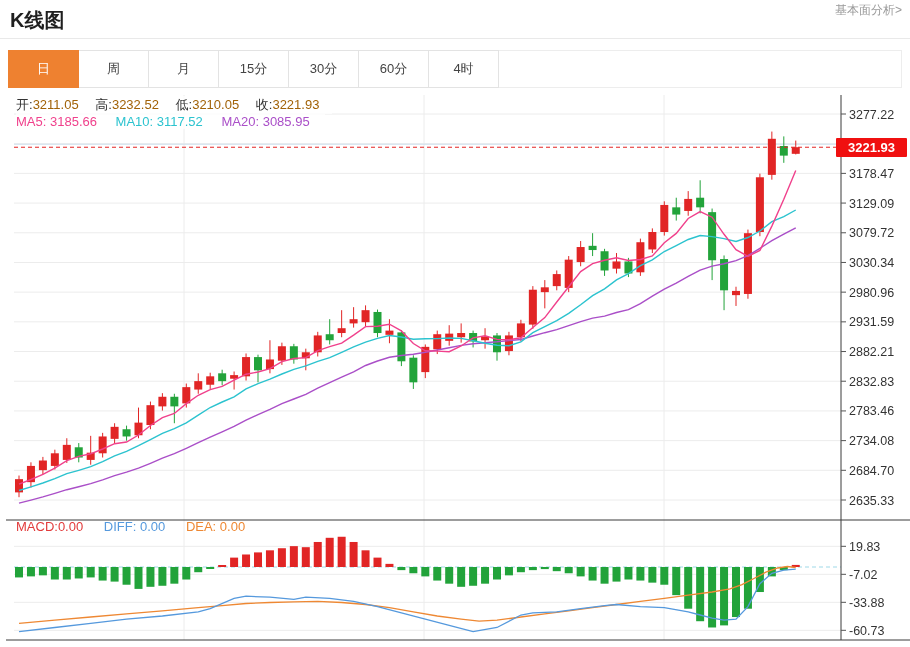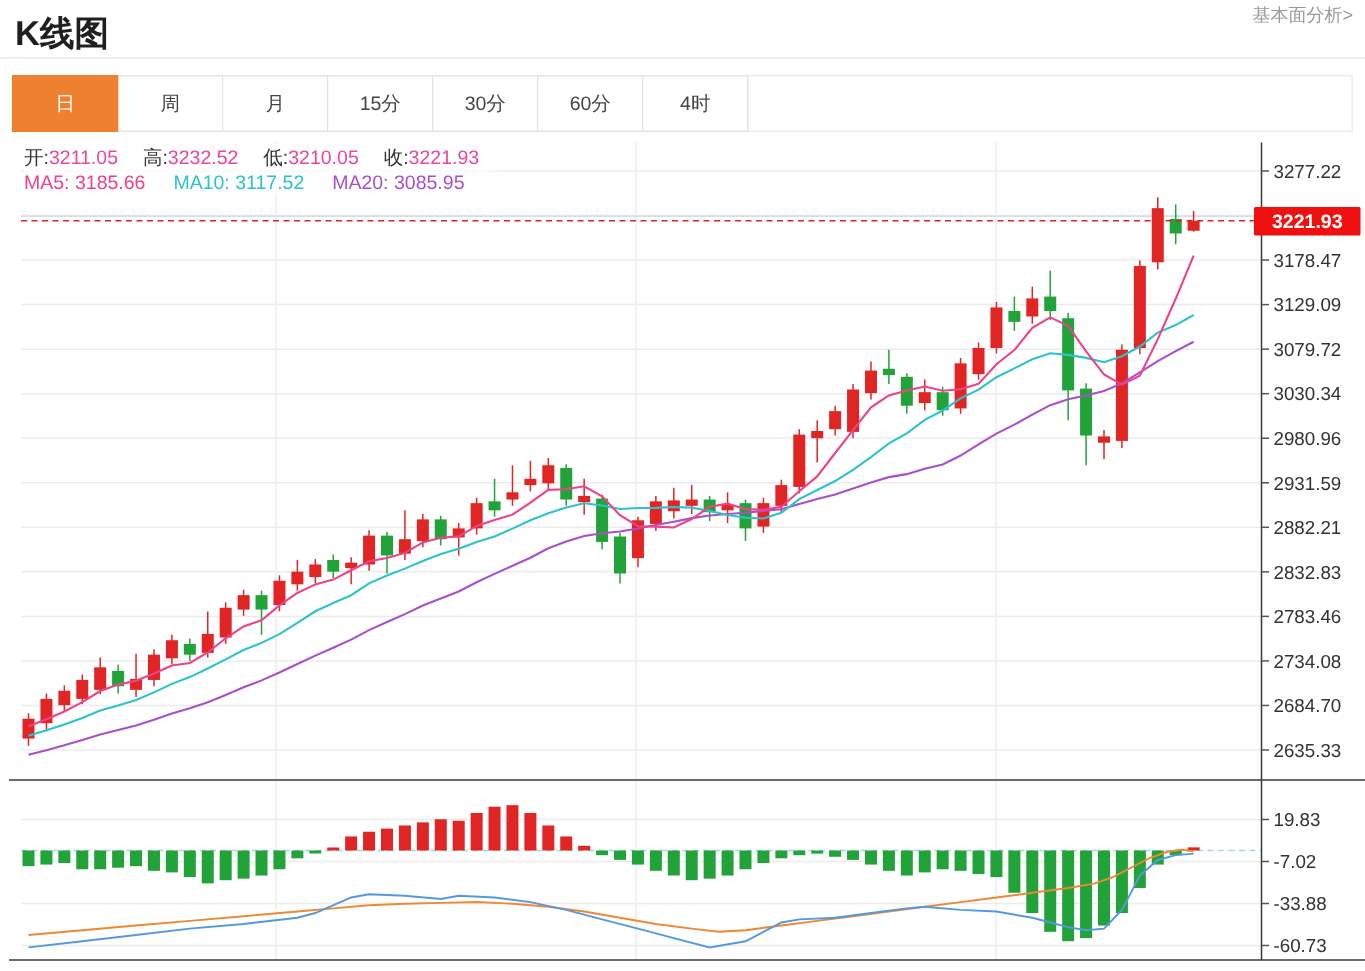--- a/index.html
+++ b/index.html
@@ -1,30 +1,30 @@
 <!DOCTYPE html>
 <html><head>
 <meta charset="utf-8">
 <style>
   html,body{margin:0;padding:0;background:#fff;}
   .app{position:relative;width:910px;height:647px;background:#fff;overflow:hidden;
        font-family:"Liberation Sans","DejaVu Sans",sans-serif;}
-  .title{position:absolute;top:7px;left:10px;font-size:23px;font-weight:bold;color:#1f1f1f;}
+  .title{position:absolute;top:7px;left:10px;font-size:20px;font-weight:bold;color:#1f1f1f;}
   .fund-link{position:absolute;top:2px;right:8px;font-size:12px;color:#999;text-decoration:none;cursor:pointer;}
   .hdr-divider{position:absolute;top:38px;left:0;width:910px;height:0;border-top:1px solid #e9e9e9;}
   .tabs{position:absolute;top:50px;left:8px;width:894px;height:38px;display:flex;}
   .tab{width:69px;height:36px;line-height:36px;text-align:center;font-size:13px;color:#444;
        border:1px solid #e3e3e3;border-left:none;cursor:pointer;background:#fff;box-sizing:content-box;}
   .tab:first-child{border-left:1px solid #e3e3e3;}
   .tab.active{background:#ee8130;border-color:#ee8130;color:#fff;}
   .tab-filler{flex:1;border-top:1px solid #ededed;border-bottom:1px solid #ededed;border-right:1px solid #ededed;}
   .chart-wrap{position:absolute;top:92px;left:6px;width:832px;height:553px;}
   .ohlc-row{position:absolute;top:96px;left:16px;font-size:13px;white-space:nowrap;background:rgba(255,255,255,.8);}
   .ohlc-row .lbl{color:#333;}
-  .ohlc-row .val{color:#ec4899;margin-right:13px;}
+  .ohlc-row .val{color:#a16207;margin-right:13px;}
   .ma-row{position:absolute;top:114px;left:16px;font-size:13px;white-space:nowrap;background:rgba(255,255,255,.8);}
   .ma-row .grp{margin-right:15px;}
   .c-ma5{color:#f0418c;} .c-ma10{color:#2cc3cf;} .c-ma20{color:#aa4fc8;}
   .macd-row{position:absolute;top:519px;left:16px;font-size:13px;white-space:nowrap;}
   .macd-row .grp{margin-right:17px;}
   .c-macd{color:#e23b3b;} .c-diff{color:#5599dd;} .c-dea{color:#ee8833;}
   .price-badge{position:absolute;top:138px;left:836px;width:71px;height:19px;background:#f01010;
        color:#fff;font-size:13px;font-weight:bold;text-align:center;line-height:19px;border-radius:1px;}
 </style>
 </head>
@@ -340,16 +340,21 @@
     <span class="lbl">低:</span><span class="val">3210.05</span>
     <span class="lbl">收:</span><span class="val">3221.93</span>
   </div>
 
   <div class="ma-row">
     <span class="grp c-ma5"><span>MA5:</span> <span>3185.66</span></span>
     <span class="grp c-ma10"><span>MA10:</span> <span>3117.52</span></span>
     <span class="grp c-ma20"><span>MA20:</span> <span>3085.95</span></span>
   </div>
 
+  <div class="macd-row">
+    <span class="grp c-macd"><span>MACD:</span><span>0.00</span></span>
+    <span class="grp c-diff"><span>DIFF:</span> <span>0.00</span></span>
+    <span class="grp c-dea"><span>DEA:</span> <span>0.00</span></span>
+  </div>
 
   <div class="price-badge">3221.93</div>
 
 </div>
 
 </body></html>

